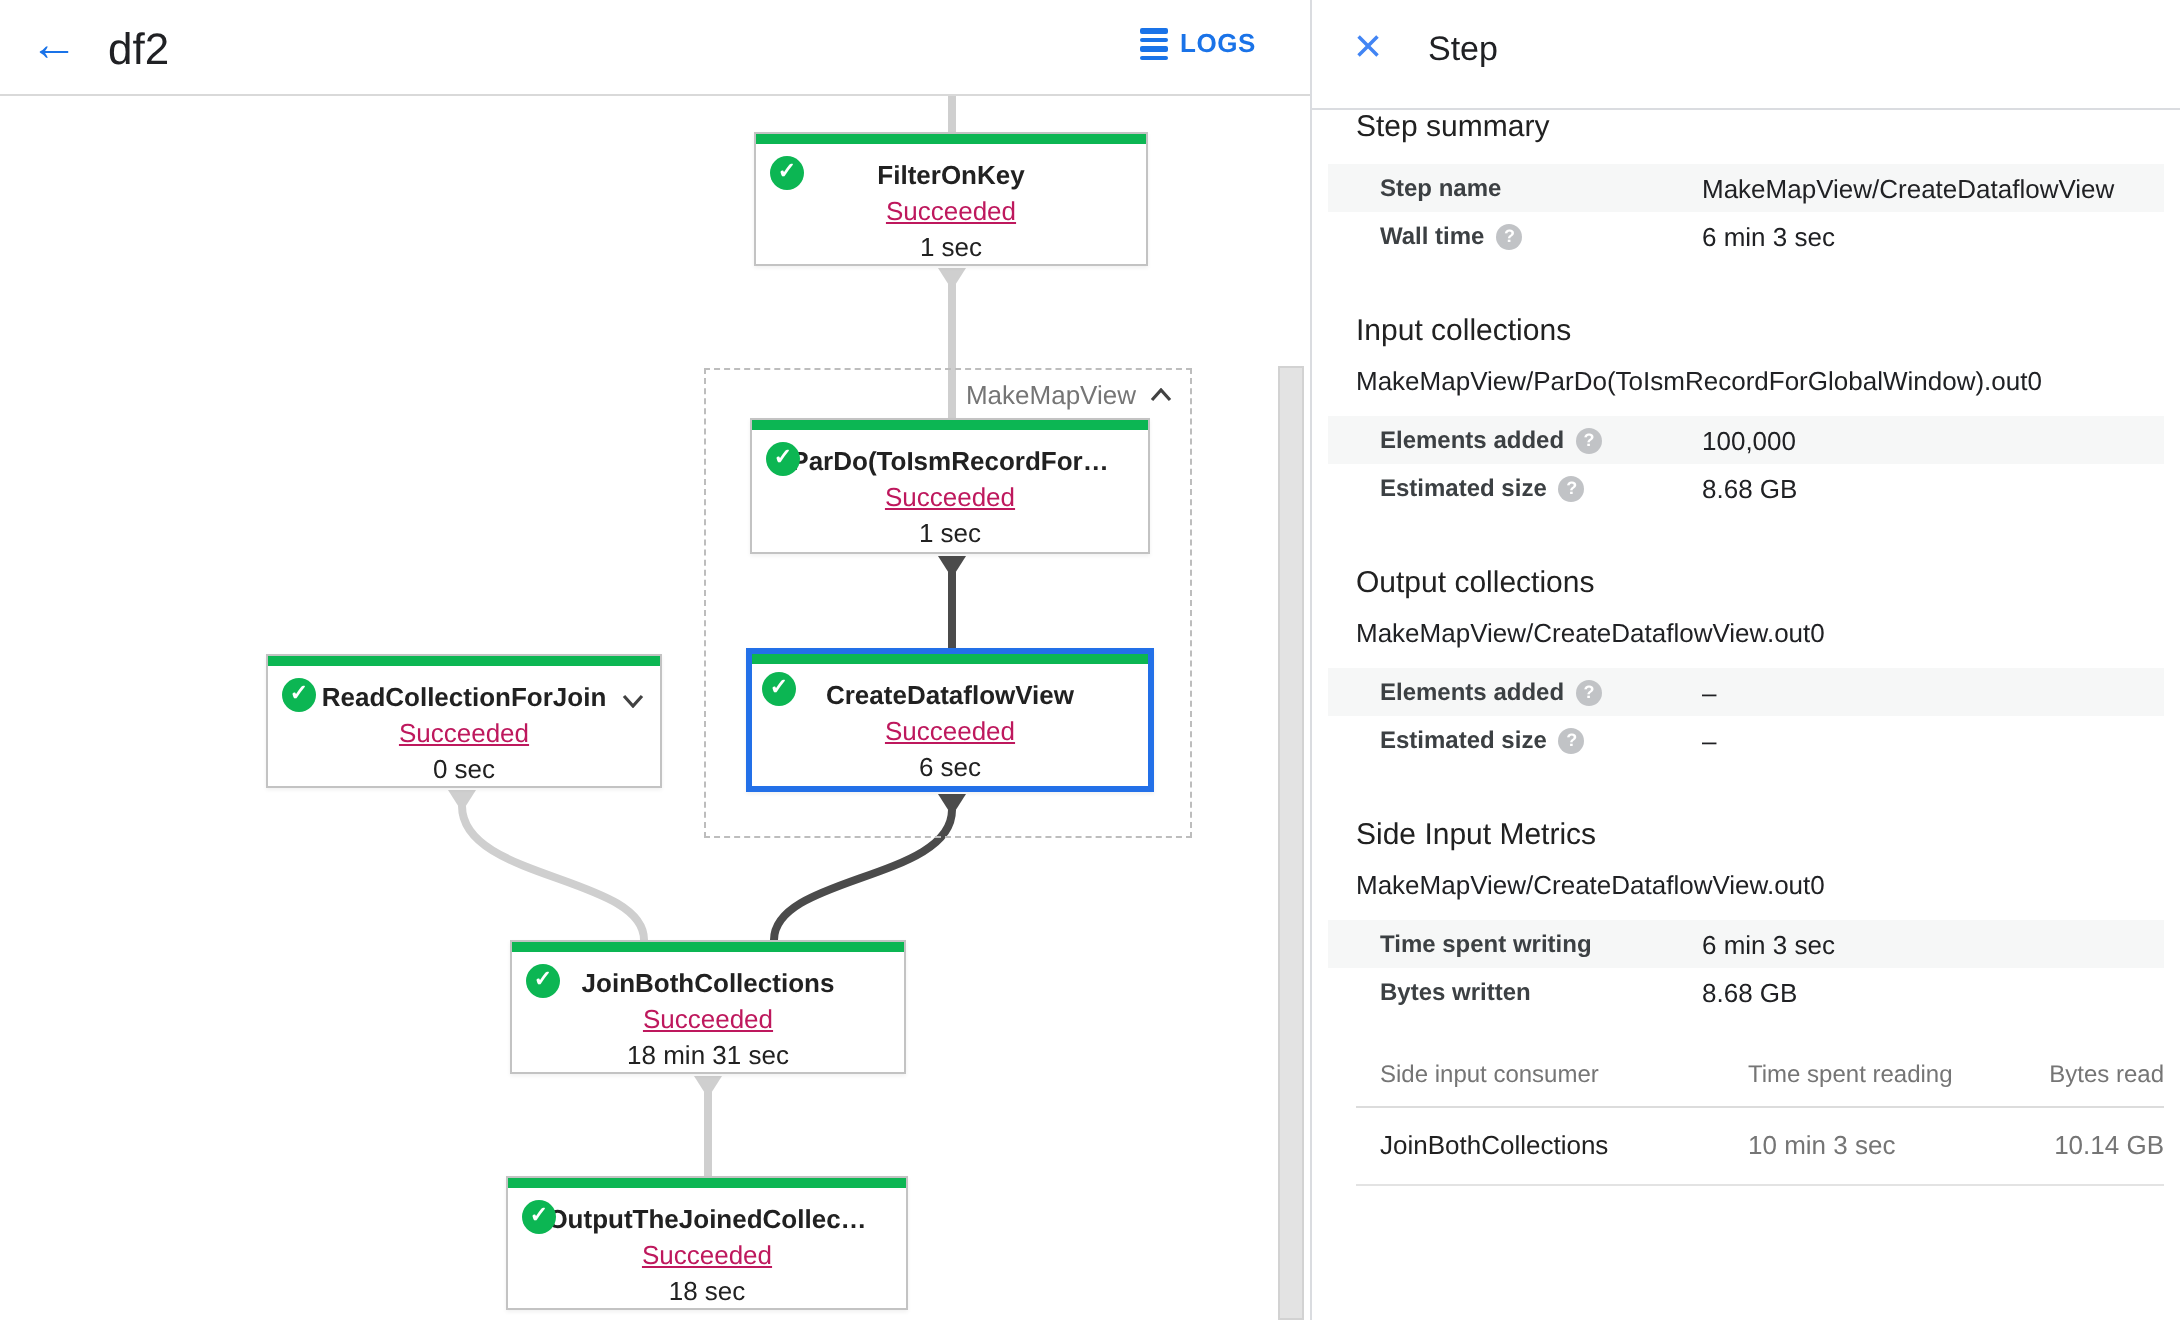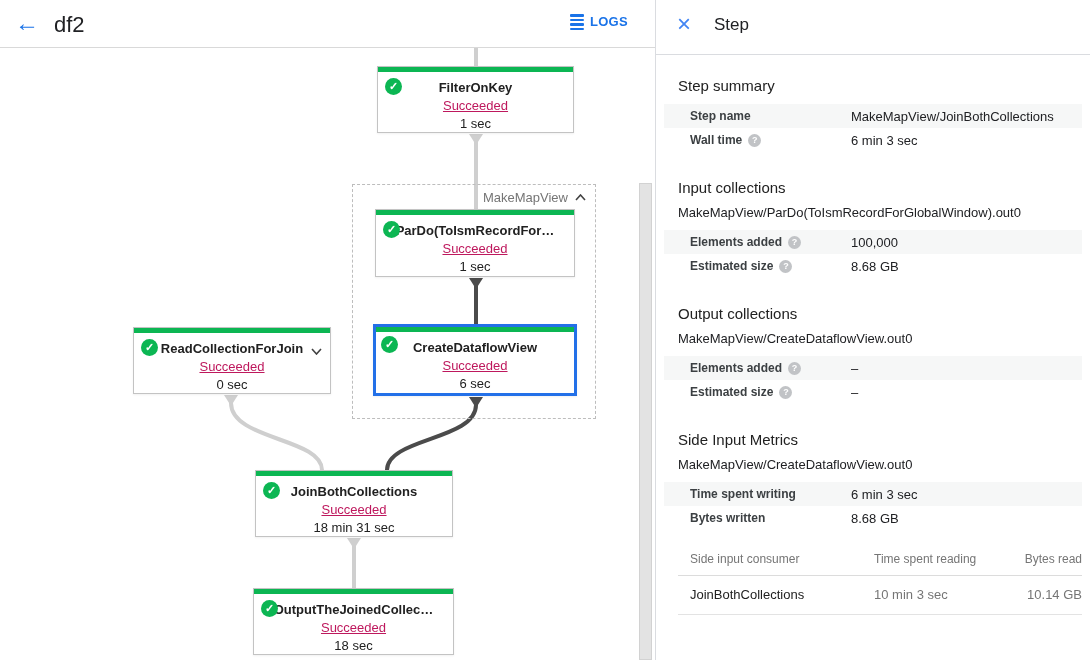--- a/index.html
+++ b/index.html
@@ -46,21 +46,21 @@
 
   
   .side-panel { position:relative; width:434px; height:660px; background:#fff; overflow:hidden; }
   .panel-header { position:relative; height:55px; border-bottom:1px solid #dadce0; }
   .close-x { position:absolute; left:16px; top:12px; width:24px; height:24px; color:#4285f4;
              font-size:24px; line-height:24px; text-align:center; cursor:pointer; }
   .panel-title { position:absolute; left:58px; top:15px; font-size:17px; color:#202124; }
 
   .panel-content { padding:0 8px 20px 22px; }
   .section-heading { font-size:15px; color:#212121; font-weight:normal; }
-  .sec-summary { margin-top:22px; }
+  .sec-summary { }
   .sec { margin-top:27px; }
   .subtitle { margin-top:9px; font-size:13px; color:#202124; }
   .rows { margin-top:10px; margin-left:-14px; }
   .metric-row { display:flex; align-items:center; height:24px; padding-left:26px; }
   .metric-row.odd { background:#f6f7f7; }
   .metric-label { width:161px; font-size:12px; font-weight:bold; color:#3c4043;
                   display:flex; align-items:center; gap:6px; }
   .metric-value { font-size:13px; color:#202124; }
   .help-icon { display:inline-block; width:13px; height:13px; border-radius:50%;
                background:#c1c3c6; color:#fff; font-size:9px; font-weight:bold;
@@ -205,21 +205,21 @@
 
     <div class="panel-content">
 
       <div class="sec-summary">
         <div class="section-heading">Step summary</div>
         <div class="rows">
           <div class="metric-row odd">
             <div class="metric-label">
                 <span>Step name</span>
               </div>
-            <div class="metric-value">MakeMapView/JoinBothCollections</div>
+            <div class="metric-value">MakeMapView/CreateDataflowView</div>
           </div>
           <div class="metric-row">
             <div class="metric-label">
               <span>Wall time</span>
               <span class="help-icon">?</span>
             </div>
             <div class="metric-value">6 min 3 sec</div>
           </div>
         </div>
       </div>

